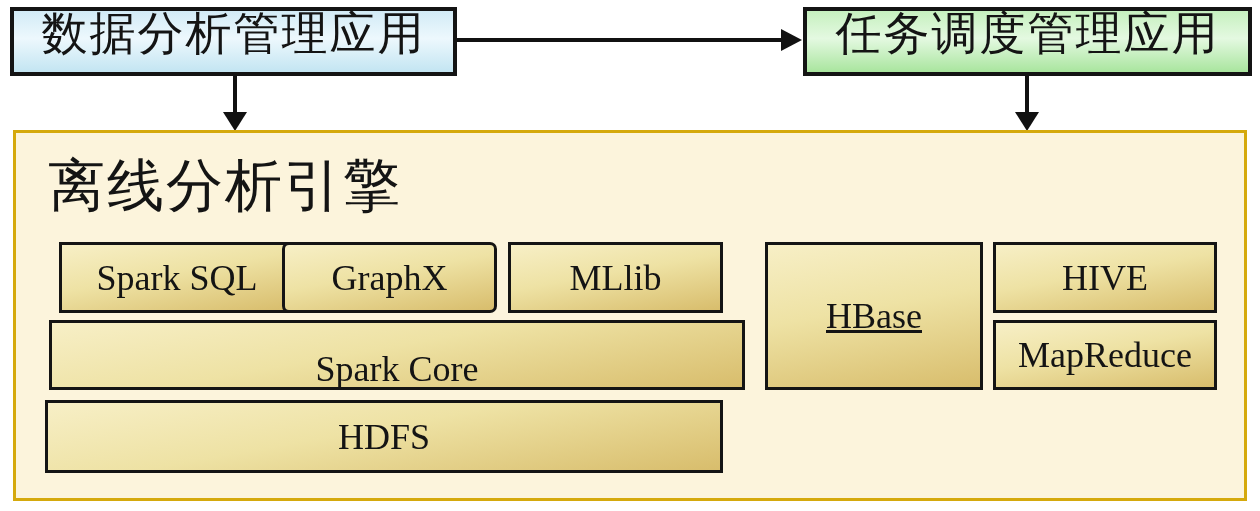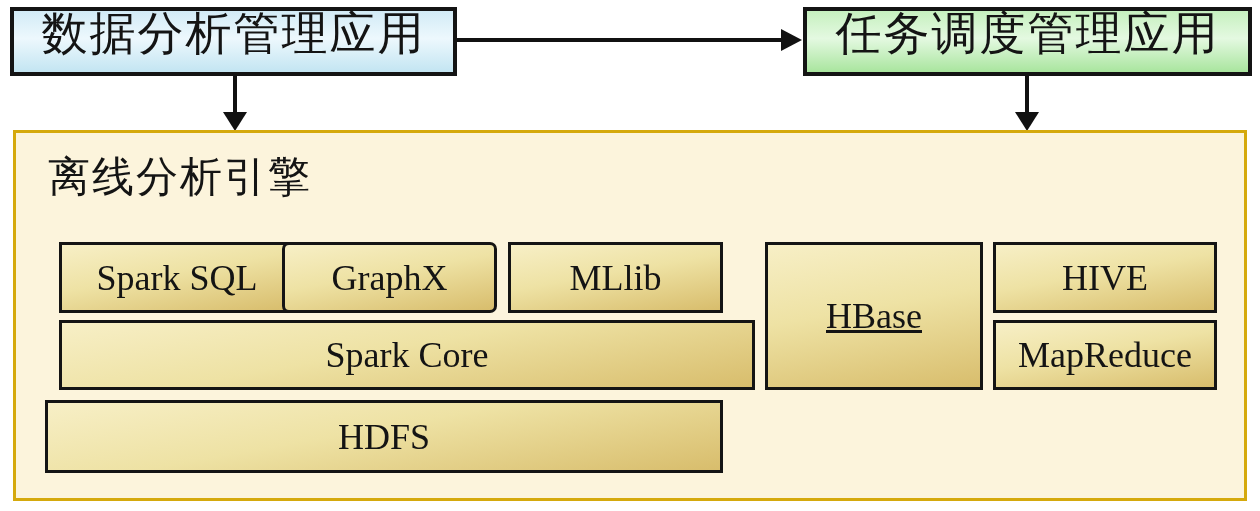--- a/index.html
+++ b/index.html
@@ -36,33 +36,33 @@
   .v-stem.a1{left:233px;} .v-stem.a2{left:1025px;}
   .v-head{position:absolute; top:112px; width:0; height:0;
     border-top:19px solid var(--arrow); border-left:12px solid transparent; border-right:12px solid transparent;}
   .v-head.a1{left:223px;} .v-head.a2{left:1015px;}
   .engine{
     position:absolute; left:13px; top:130px; width:1234px; height:371px;
     box-sizing:border-box; border:3px solid var(--container-border);
     background:var(--container-bg);
   }
   .engine-title{
-    position:absolute; left:32px; top:20px; font-size:42px; letter-spacing:2px; line-height:1.15;
+    position:absolute; left:32px; top:20px; font-size:57px; letter-spacing:2px; line-height:1.15;
   }
   .gold-box{
     position:absolute; box-sizing:border-box;
     border:3px solid var(--box-border);
     background:linear-gradient(170deg,var(--gold-top) 0%,var(--gold-mid) 45%,var(--gold-bottom) 100%);
     display:flex; align-items:center; justify-content:center;
     font-size:36px; line-height:1;
   }
   .b-sparksql {left:43px;  top:109px; width:236px; height:71px;}
   .b-graphx   {left:266px; top:109px; width:215px; height:71px;border-radius:7px;}
   .b-mllib    {left:492px; top:109px; width:215px; height:71px;}
-  .b-sparkcore{left:43px;  top:187px; width:696px; height:70px;}
+  .b-sparkcore{left:33px;  top:187px; width:696px; height:70px;align-items:flex-end;}
   .b-hdfs     {left:29px;  top:267px; width:678px; height:73px;}
   .b-hbase    {left:749px; top:109px; width:218px; height:148px;text-decoration:underline;}
   .b-hive     {left:977px; top:109px; width:224px; height:71px;}
   .b-mapreduce{left:977px; top:187px; width:224px; height:70px;}
   .b-yarn     {left:749px; top:267px; width:452px; height:73px;}
 </style>
 </head>
 <body>
 
 <div class="canvas">

